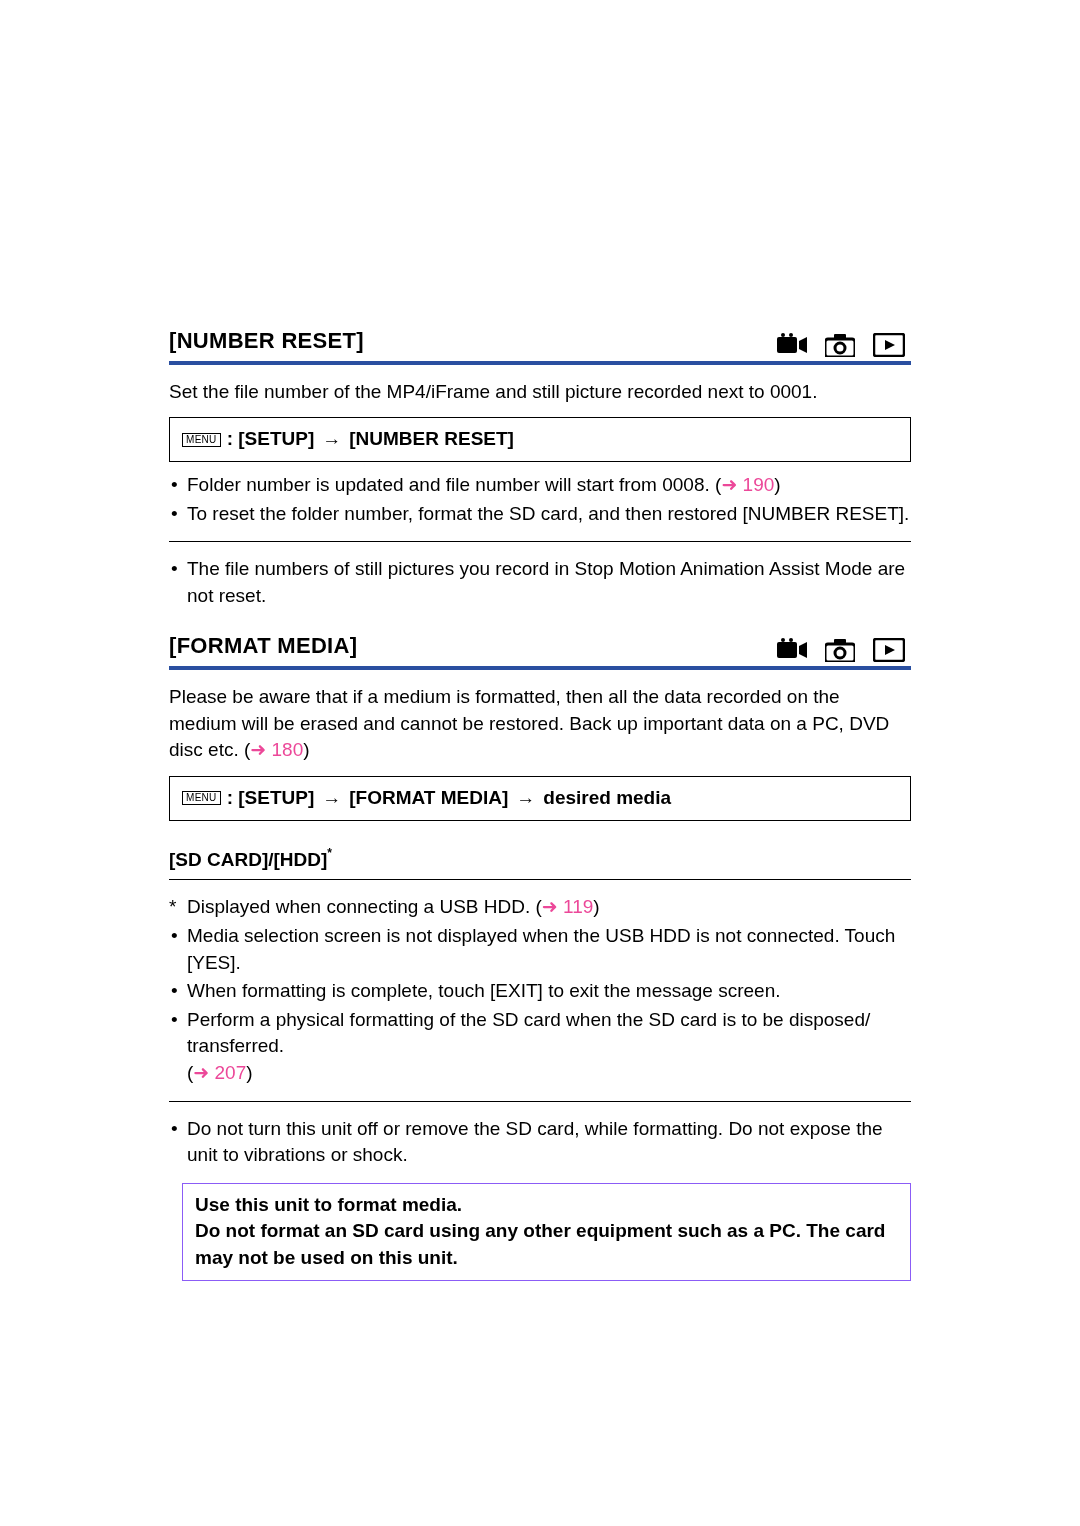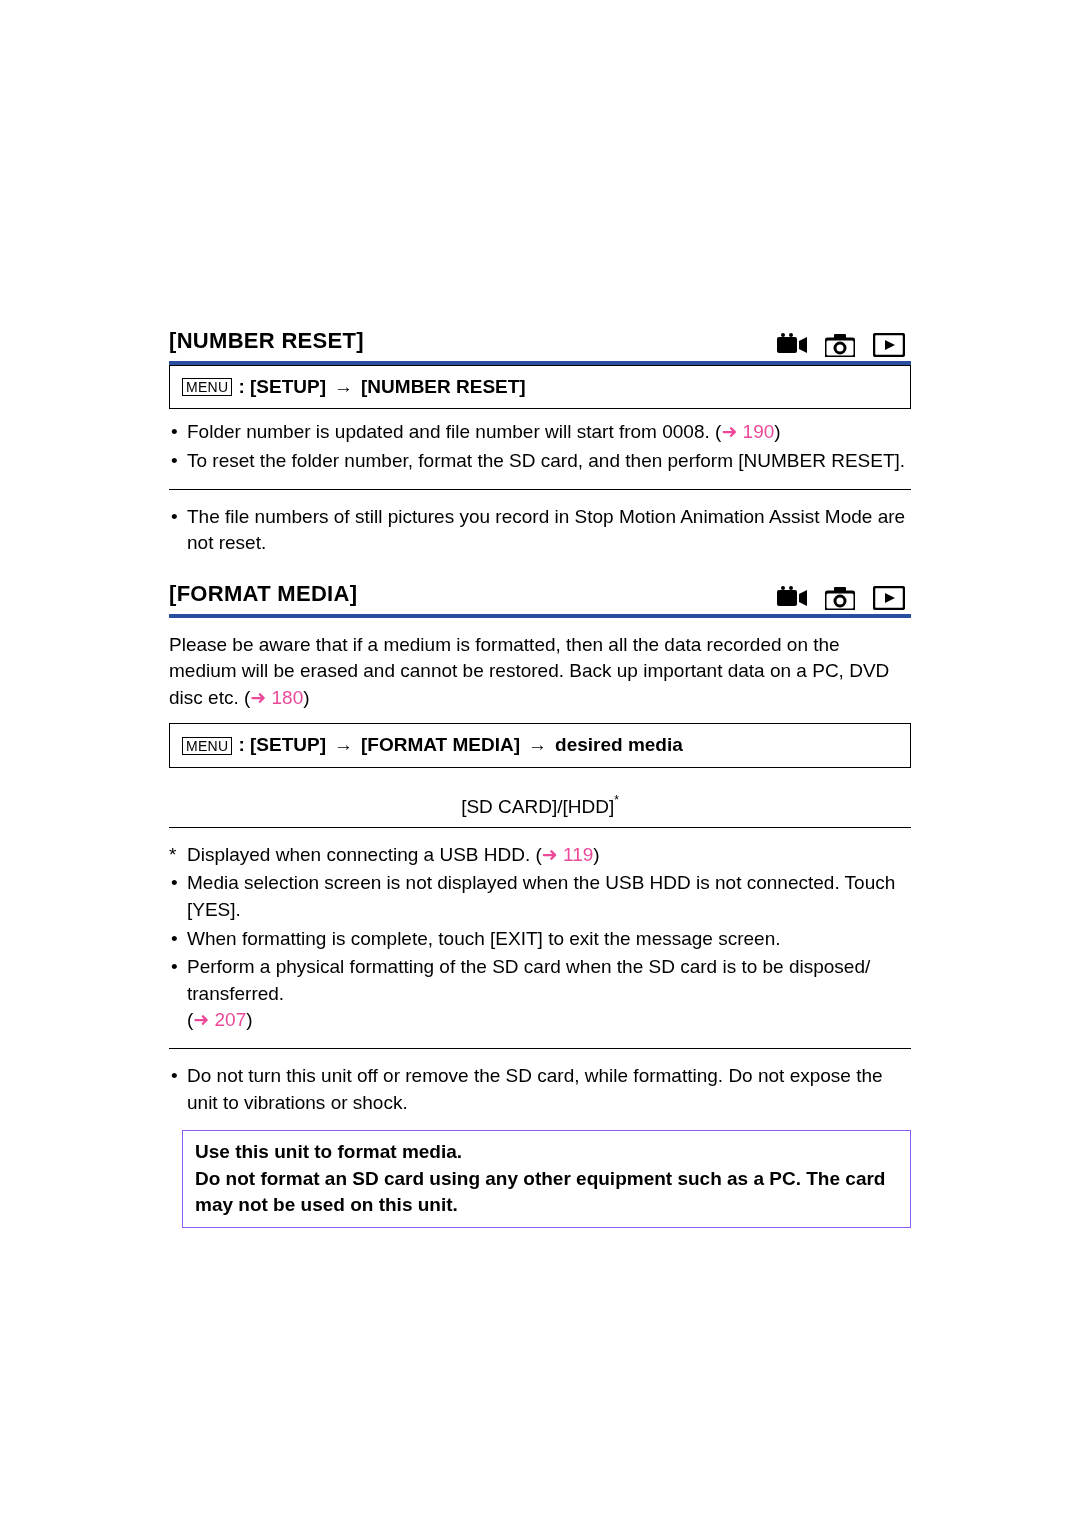--- a/index.html
+++ b/index.html
@@ -46,21 +46,21 @@
   .menu-box {
     border: 1px solid #000;
     padding: 8px 12px;
     display: flex;
     align-items: center;
     gap: 6px;
     font-weight: bold;
   }
   .menu-box .menu-chip {
     font-weight: normal;
-    font-size: 14px;
+    font-size: 10px;
     border: 1px solid #000;
     padding: 1px 3px;
     letter-spacing: 0.3px;
     line-height: 1;
   }
   ul.bullets {
     list-style: none;
     padding: 0;
     margin: 10px 0 0 0;
   }
@@ -79,23 +79,22 @@
   hr.rule {
     border: none;
     border-top: 1px solid #000;
     margin: 14px 0;
   }
   a.xref {
     color: #ec4899;
     text-decoration: none;
   }
   .option-header {
-    font-weight: normal;
+    font-weight: bold;
     margin: 26px 0 6px 0;
-    text-align: center;
   }
   .option-header sup {
     font-size: 12px;
     position: relative;
     top: -2px;
   }
   .fn-block {
     margin: 8px 0 0 0;
   }
   .fn-block .row {
@@ -150,33 +149,34 @@
       </span>
       <span>
         <svg width="32" height="24" viewBox="0 0 32 24">
             <rect x="1" y="1" width="30" height="22" rx="2" fill="none" stroke="#000" stroke-width="2.5"></rect>
             <path d="M12 7 L22 12 L12 17 Z" fill="#000"></path>
           </svg>
       </span>
     </div>
   </div>
 
+  <p class="intro">Set the file number of the MP4/iFrame and still picture recorded next to 0001.</p>
 
   <div class="menu-box">
     <span class="menu-chip">MENU</span>
     <span>: [SETUP]</span>
     <span class="arrow-sep">→</span>
     <span>[NUMBER RESET]</span>
   </div>
 
   <ul class="bullets">
     <li>
       <span>Folder number is updated and file number will start from 0008. (</span><a href="#" class="xref"><span>➜</span> <span>190</span></a><span>)</span>
     </li>
-    <li>To reset the folder number, format the SD card, and then perform [NUMBER RESET].</li>
+    <li>To reset the folder number, format the SD card, and then restored [NUMBER RESET].</li>
   </ul>
 
   <hr class="rule">
 
   <ul class="bullets">
     <li>The file numbers of still pictures you record in Stop Motion Animation Assist Mode are not reset.</li>
   </ul>
 
   <div class="section-header" style="margin-top:22px;">
     <h2>[FORMAT MEDIA]</h2>

